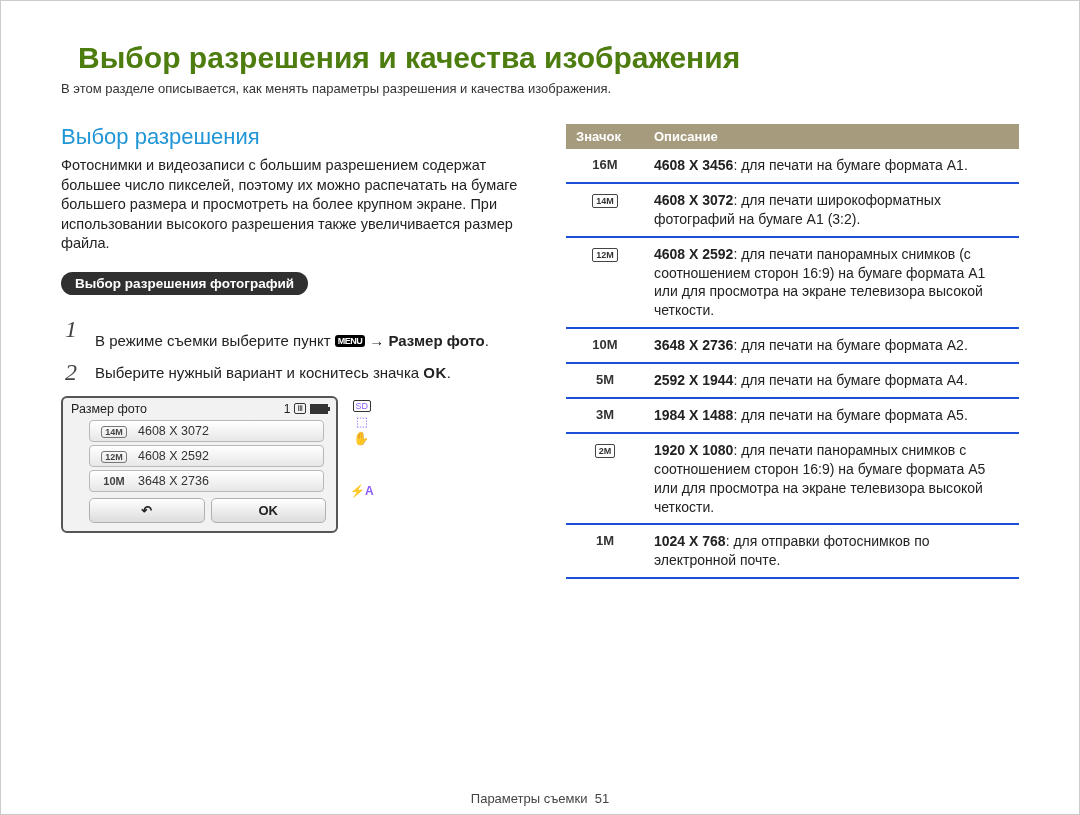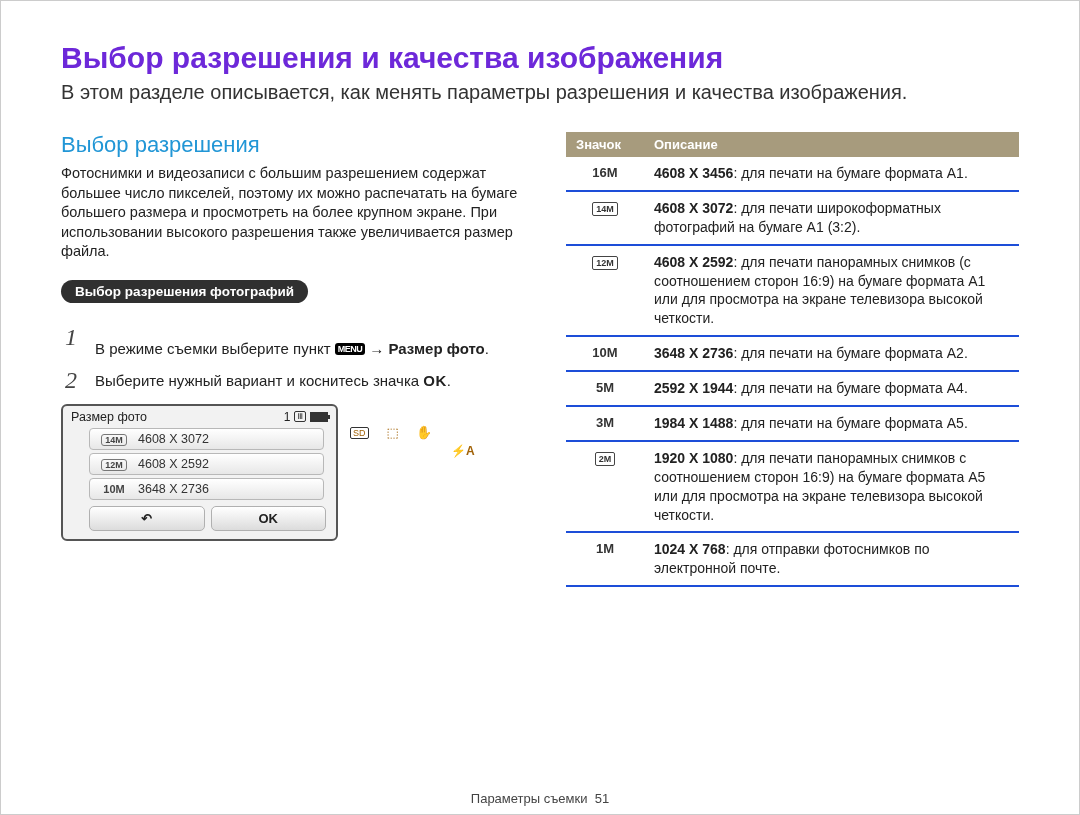--- a/index.html
+++ b/index.html
@@ -1,19 +1,19 @@
 <!DOCTYPE html>
 <html><head>
 <meta charset="utf-8">
 <style>
   html,body{margin:0;padding:0;background:#fff;}
   body{font-family:Arial, Helvetica, sans-serif;color:#222;}
   .page{width:1080px;height:815px;box-sizing:border-box;padding:40px 60px 20px 60px;position:relative;border:1px solid #ccc;}
-  .title{font-size:30px;font-weight:600;color:#6d28d9;margin:0 0 6px 0;}
-  .intro{font-size:20px;color:#333;margin:0 0 28px 0;}
+  .title{font-size:30px;font-weight:600;color:#4d7c0f;margin:0 0 6px 17px;}
+  .intro{font-size:13px;color:#333;margin:0 0 28px 0;}
   .cols{display:flex;gap:30px;}
   .left{flex:0 0 475px;}
   .right{flex:1;}
   .subtitle{font-size:22px;color:#2196d6;font-weight:400;margin:0 0 6px 0;}
   .para{font-size:14.5px;line-height:1.35;color:#222;margin:0 0 14px 0;}
   .pill{display:inline-block;background:#303030;color:#fff;border-radius:12px;padding:4px 14px;font-size:13.5px;font-weight:600;margin:4px 0 16px 0;}
   .steps{counter-reset:none;}
   .step{display:flex;align-items:center;gap:14px;margin-bottom:10px;}
   .step-num{font-style:italic;font-family:Georgia, serif;font-size:24px;color:#444;width:20px;text-align:center;font-weight:400;}
   .step-text{font-size:15px;}
@@ -26,21 +26,21 @@
   .lcd-top{display:flex;justify-content:space-between;align-items:center;padding:4px 8px;font-size:12.5px;}
   .lcd-top .right-icons{display:flex;gap:4px;align-items:center;font-size:12px;}
   .batt{display:inline-block;width:16px;height:8px;border:1px solid #333;position:relative;background:#333;}
   .batt:after{content:"";position:absolute;right:-3px;top:2px;width:2px;height:4px;background:#333;}
   .lcd-list{margin:0 12px 0 26px;}
   .lcd-row{background:linear-gradient(#ffffff,#e7e7e7);border:1px solid #b8b8b8;border-radius:4px;margin-bottom:3px;display:flex;align-items:center;gap:10px;padding:3px 10px;font-size:12.5px;color:#333;}
   .lcd-row .resicon{font-weight:700;font-size:11px;width:28px;text-align:center;color:#444;}
   .lcd-row .wide{border:1px solid #777;border-radius:3px;font-size:9px;padding:0 3px;}
   .lcd-bottom{display:flex;margin:6px 10px 8px 26px;gap:6px;}
   .lcd-btn{flex:1;background:linear-gradient(#ffffff,#dcdcdc);border:1px solid #b0b0b0;border-radius:5px;text-align:center;padding:4px 0;font-size:13px;font-weight:600;color:#222;}
-  .side-icons{display:flex;flex-direction:row;gap:18px;font-size:13px;color:#a16207;align-items:center;padding-top:4px;}
+  .side-icons{display:flex;flex-direction:column;gap:2px;font-size:13px;color:#8b5cf6;align-items:center;padding-top:4px;}
   .side-icons .sd{border:1px solid #333;border-radius:2px;font-size:9px;padding:0 2px;}
   
   table.res{width:100%;border-collapse:collapse;font-size:14px;}
   table.res thead th{background:#a79b7d;color:#fff;text-align:left;padding:5px 10px;font-weight:600;font-size:13px;}
   table.res thead th:first-child{width:58px;margin-left:24px;}
   table.res tbody td{border-bottom:2px solid #1d4ed8;padding:7px 10px 7px 10px;vertical-align:top;line-height:1.35;}
   table.res tbody td.ico{text-align:center;font-weight:700;font-size:13px;color:#333;font-family:Arial;}
   table.res td.ico .box{display:inline-block;border:1px solid #444;border-radius:2px;font-size:9px;padding:0 3px;font-weight:700;}
   table.res td b{font-weight:700;text-align:right;}
   .footer{position:absolute;bottom:8px;left:0;right:0;text-align:center;font-size:13px;color:#444;}

